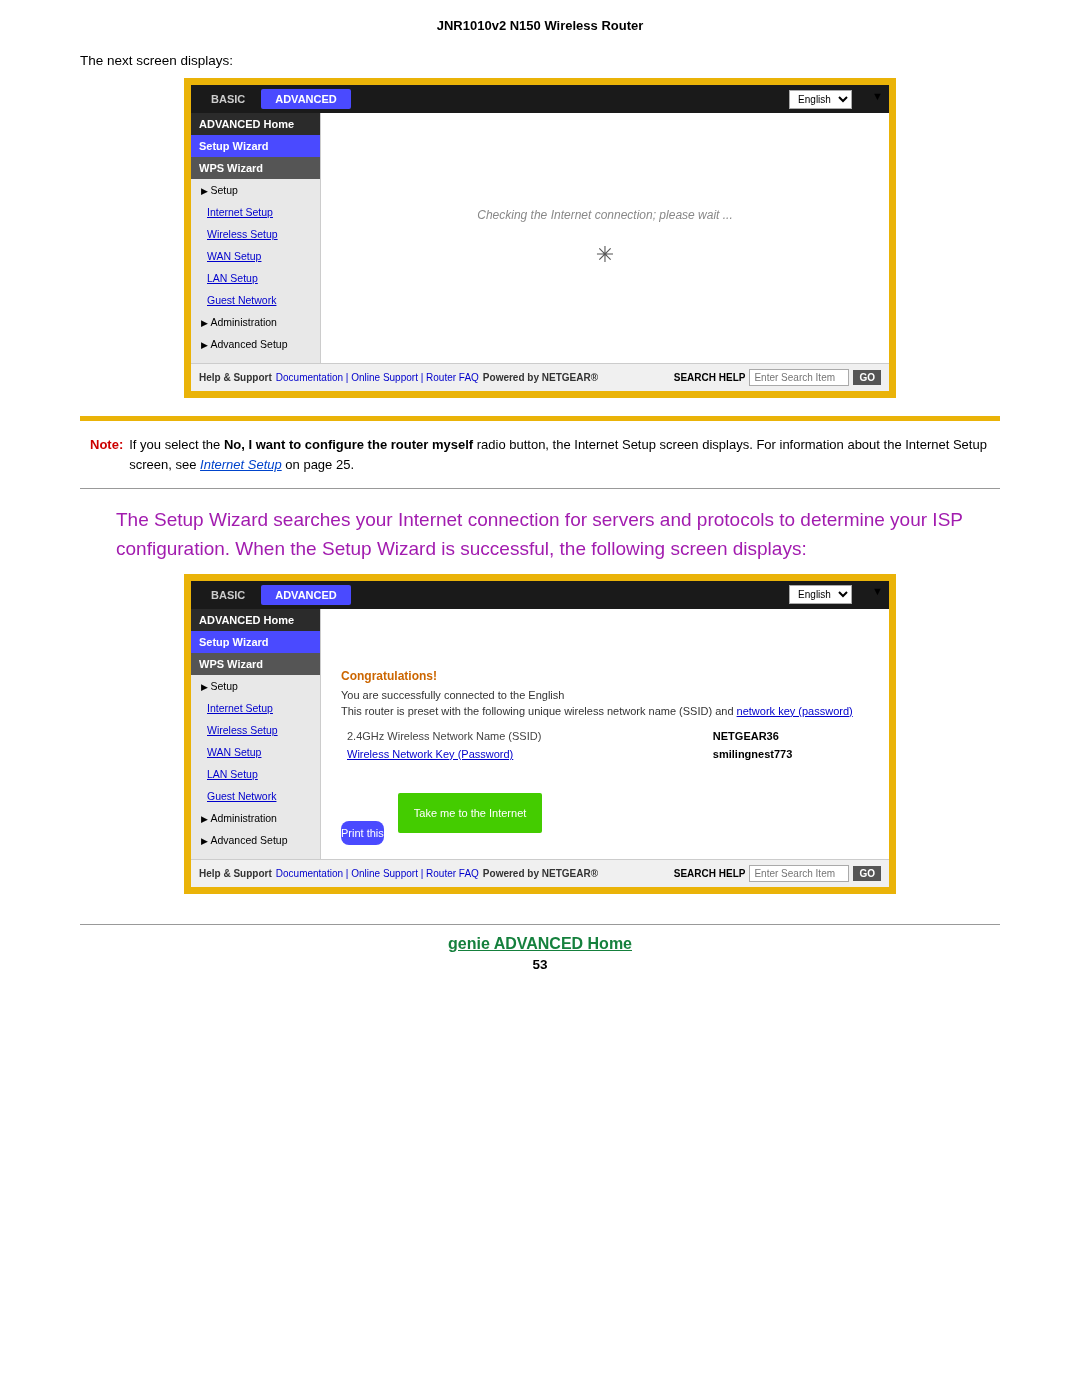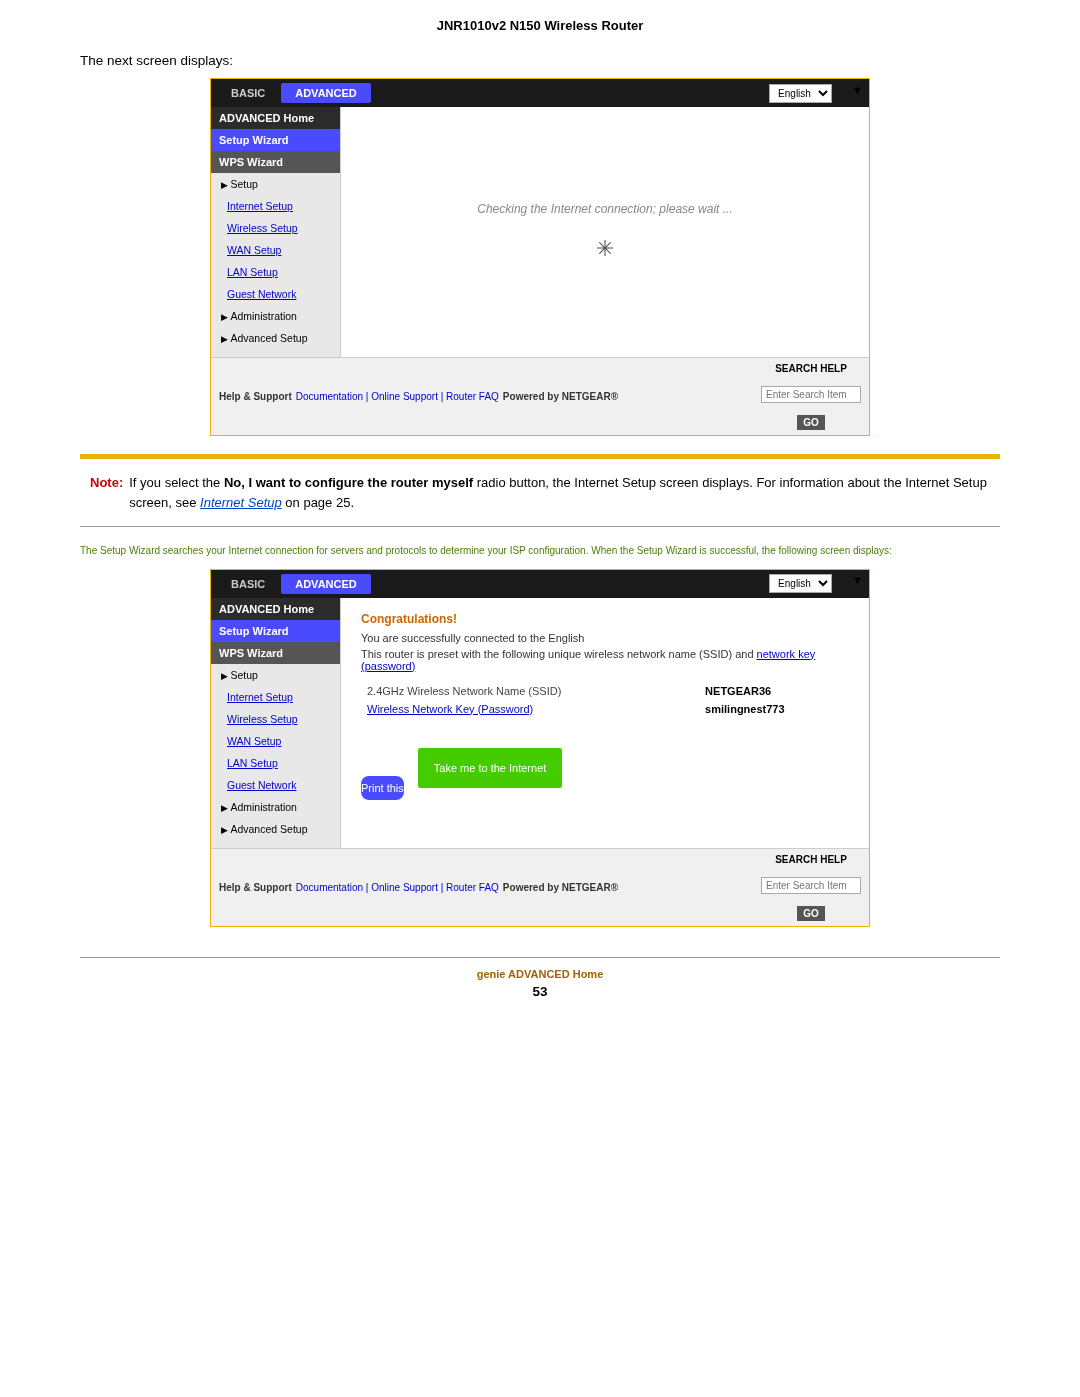--- a/index.html
+++ b/index.html
@@ -27,22 +27,22 @@
     }
 
     .section-intro {
       font-size: 13.5px;
       color: #000;
       margin-bottom: 10px;
     }
 
     
     .router-ui {
-      border: 1px solid #eab308;
-      width: 660px;
+      border: 7px solid #eab308;
+      width: 712px;
       margin: 0 auto 18px auto;
       background: #fff;
       font-size: 11px;
     }
 
     .router-ui .tab-bar {
       background: #1a1a1a;
       display: flex;
       align-items: center;
       padding: 0 6px;
@@ -196,22 +196,21 @@
 
     .router-ui .footer-bar .powered {
       font-size: 10px;
       font-weight: bold;
       color: #333;
     }
 
     .router-ui .footer-bar .search-section {
       display: flex;
       align-items: center;
-      gap: 12px;
-      flex-direction: column;
+      gap: 4px;
     }
 
     .router-ui .footer-bar .search-label {
       font-weight: bold;
       font-size: 10px;
     }
 
     .router-ui .footer-bar .search-input {
       font-size: 10px;
       padding: 2px 4px;
@@ -259,30 +258,31 @@
       font-weight: bold;
     }
 
     .note-section .note-text a {
       color: #0044cc;
       font-style: italic;
     }
 
     
     .para-text {
-      font-size: 10px;
+      font-size: 19px;
       line-height: 1.55;
       margin-bottom: 10px;
-      color: #4d7c0f;
+      color: #a21caf;
+      margin-left: 36px;
     }
 
     
     .router-ui .main-panel.congrats {
       align-items: flex-start;
-      justify-content: flex-start;
+      justify-content: flex-end;
       padding: 14px 20px;
     }
 
     .router-ui .main-panel .congrats-title {
       color: #cc6600;
       font-size: 12px;
       font-weight: bold;
       margin-bottom: 6px;
     }
 
@@ -359,24 +359,25 @@
 
     
     .page-footer {
       border-top: 1px solid #999;
       margin-top: 30px;
       padding-top: 10px;
       text-align: center;
     }
 
     .page-footer .footer-title {
-      color: #a16207;
-      font-weight: bold;
-      font-size: 11px;
+      color: #15803d;
+      font-weight: bold;
+      font-size: 16px;
       margin-bottom: 4px;
+      text-decoration: underline;
     }
 
     .page-footer .page-num {
       font-size: 13.5px;
       color: #000;
       font-weight: bold;
     }
   </style>
 </head>
 <body>

